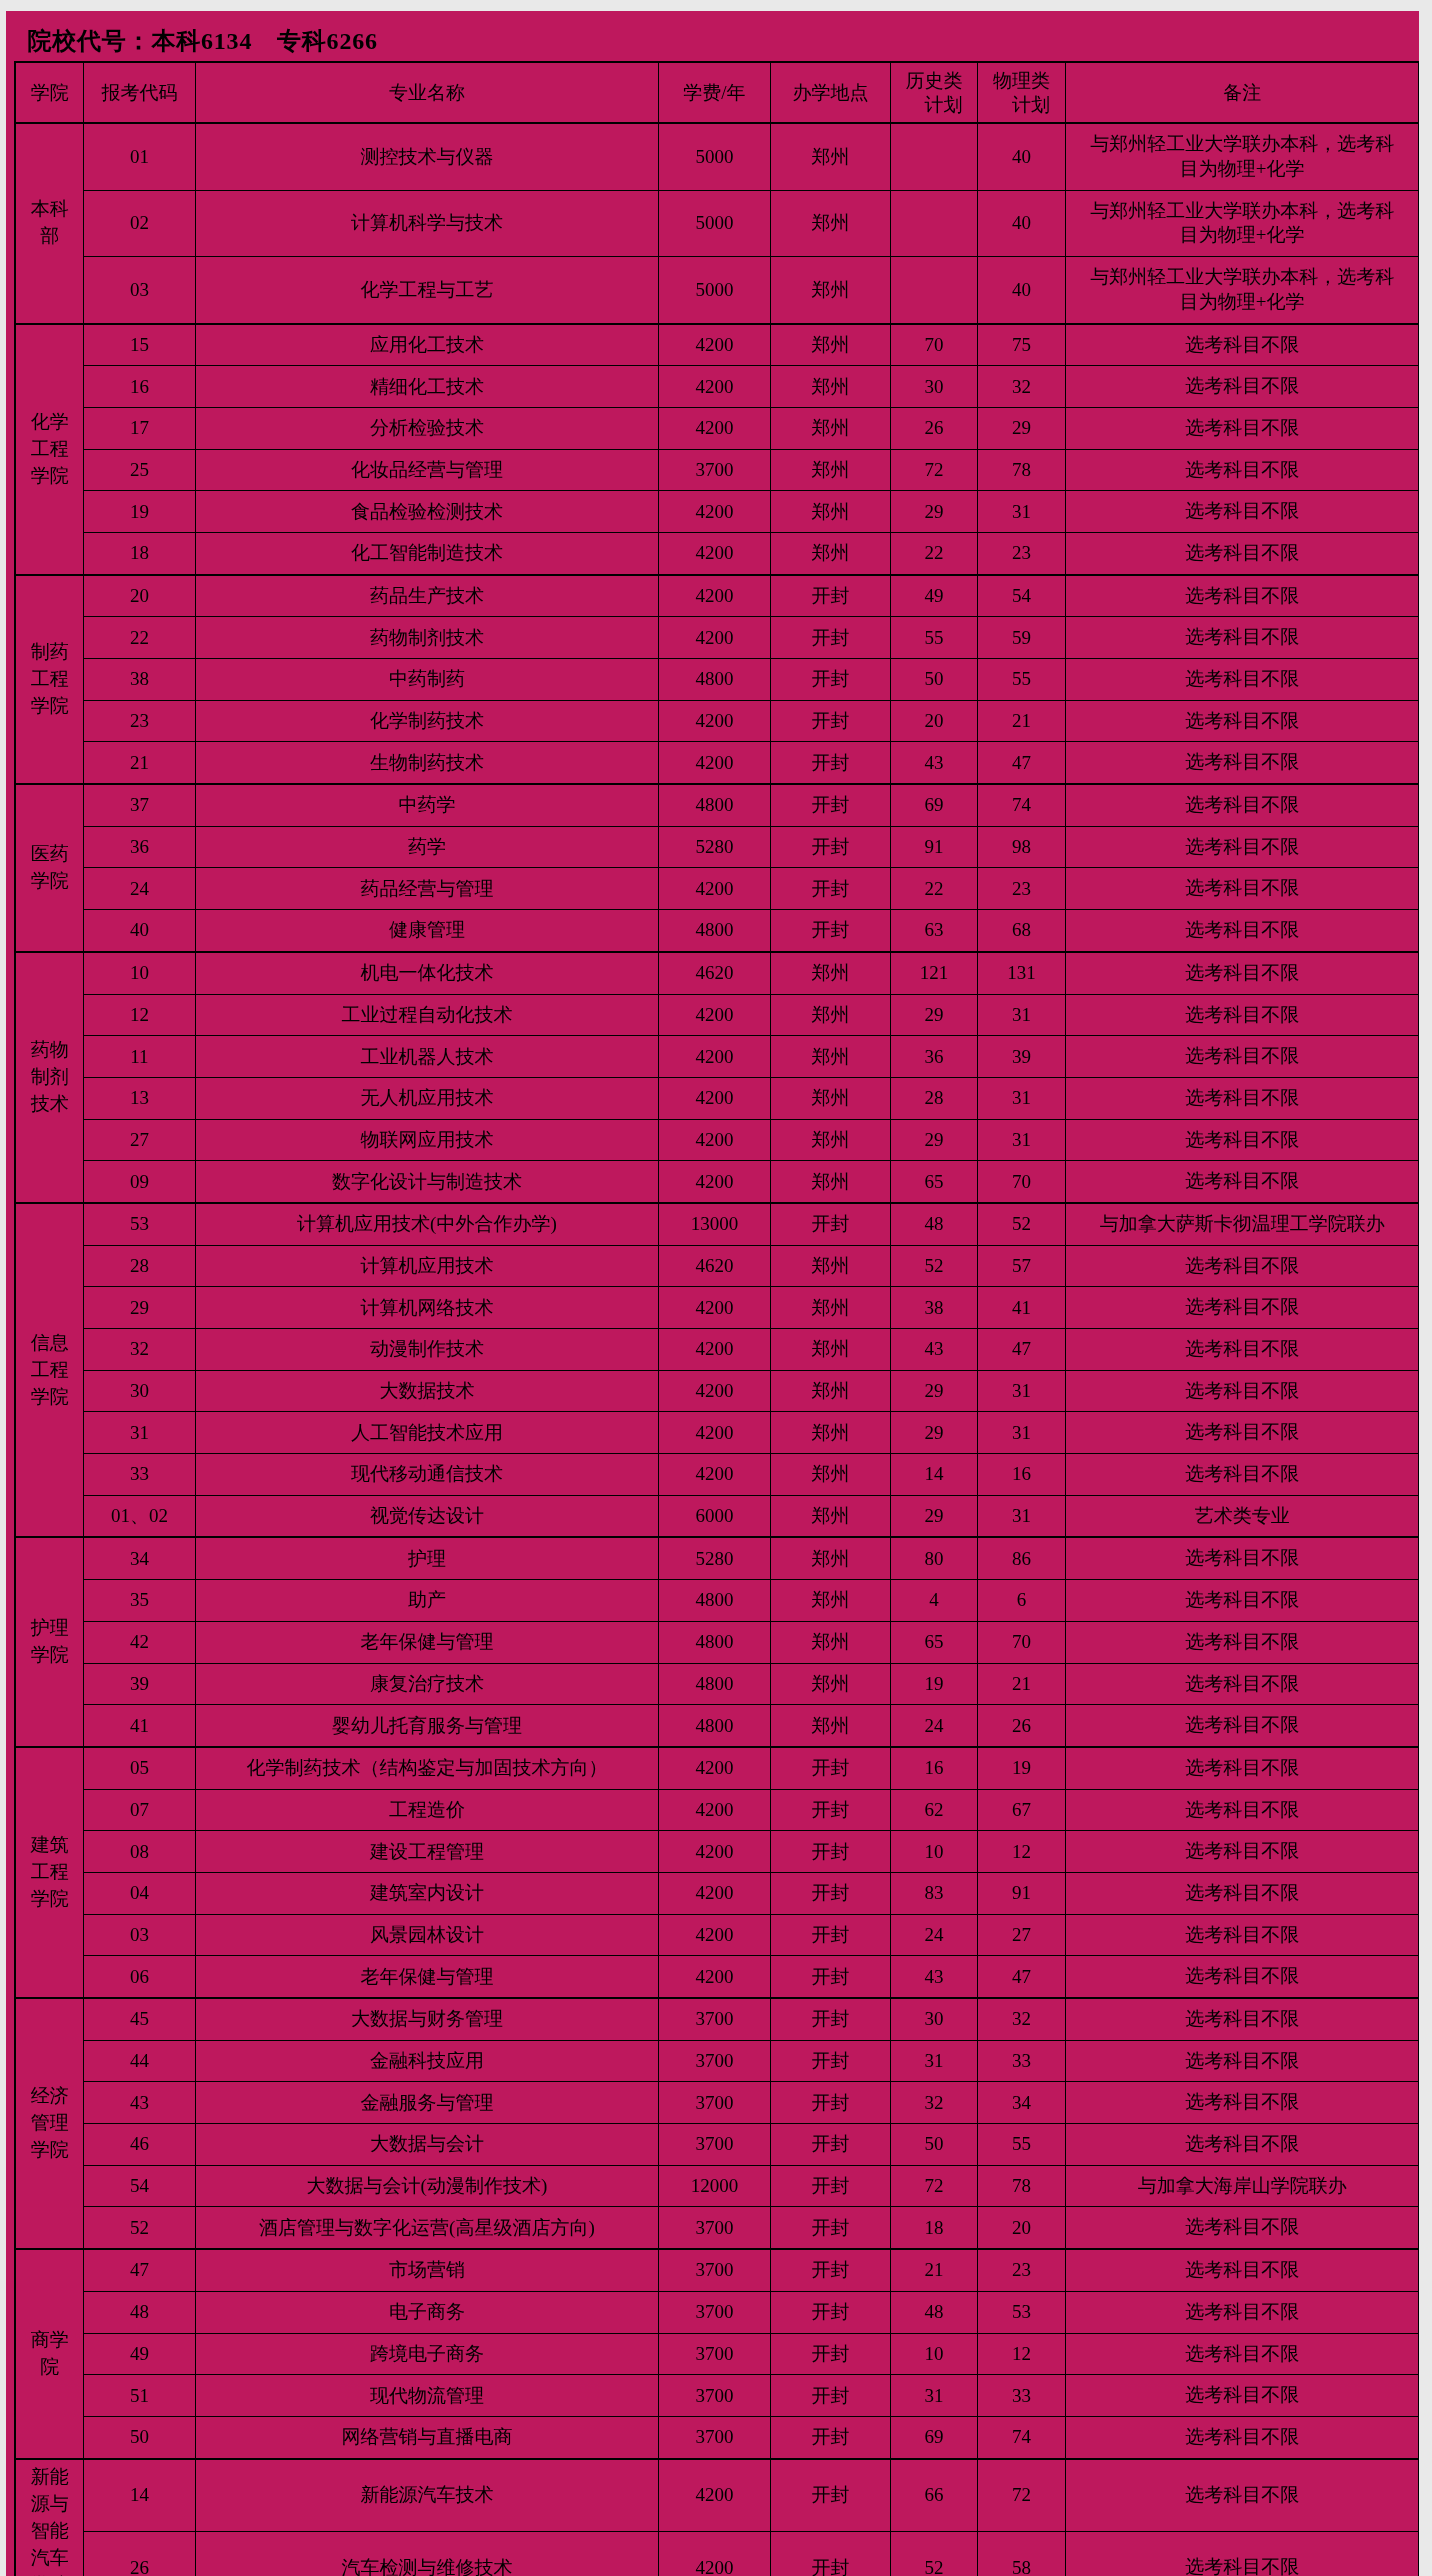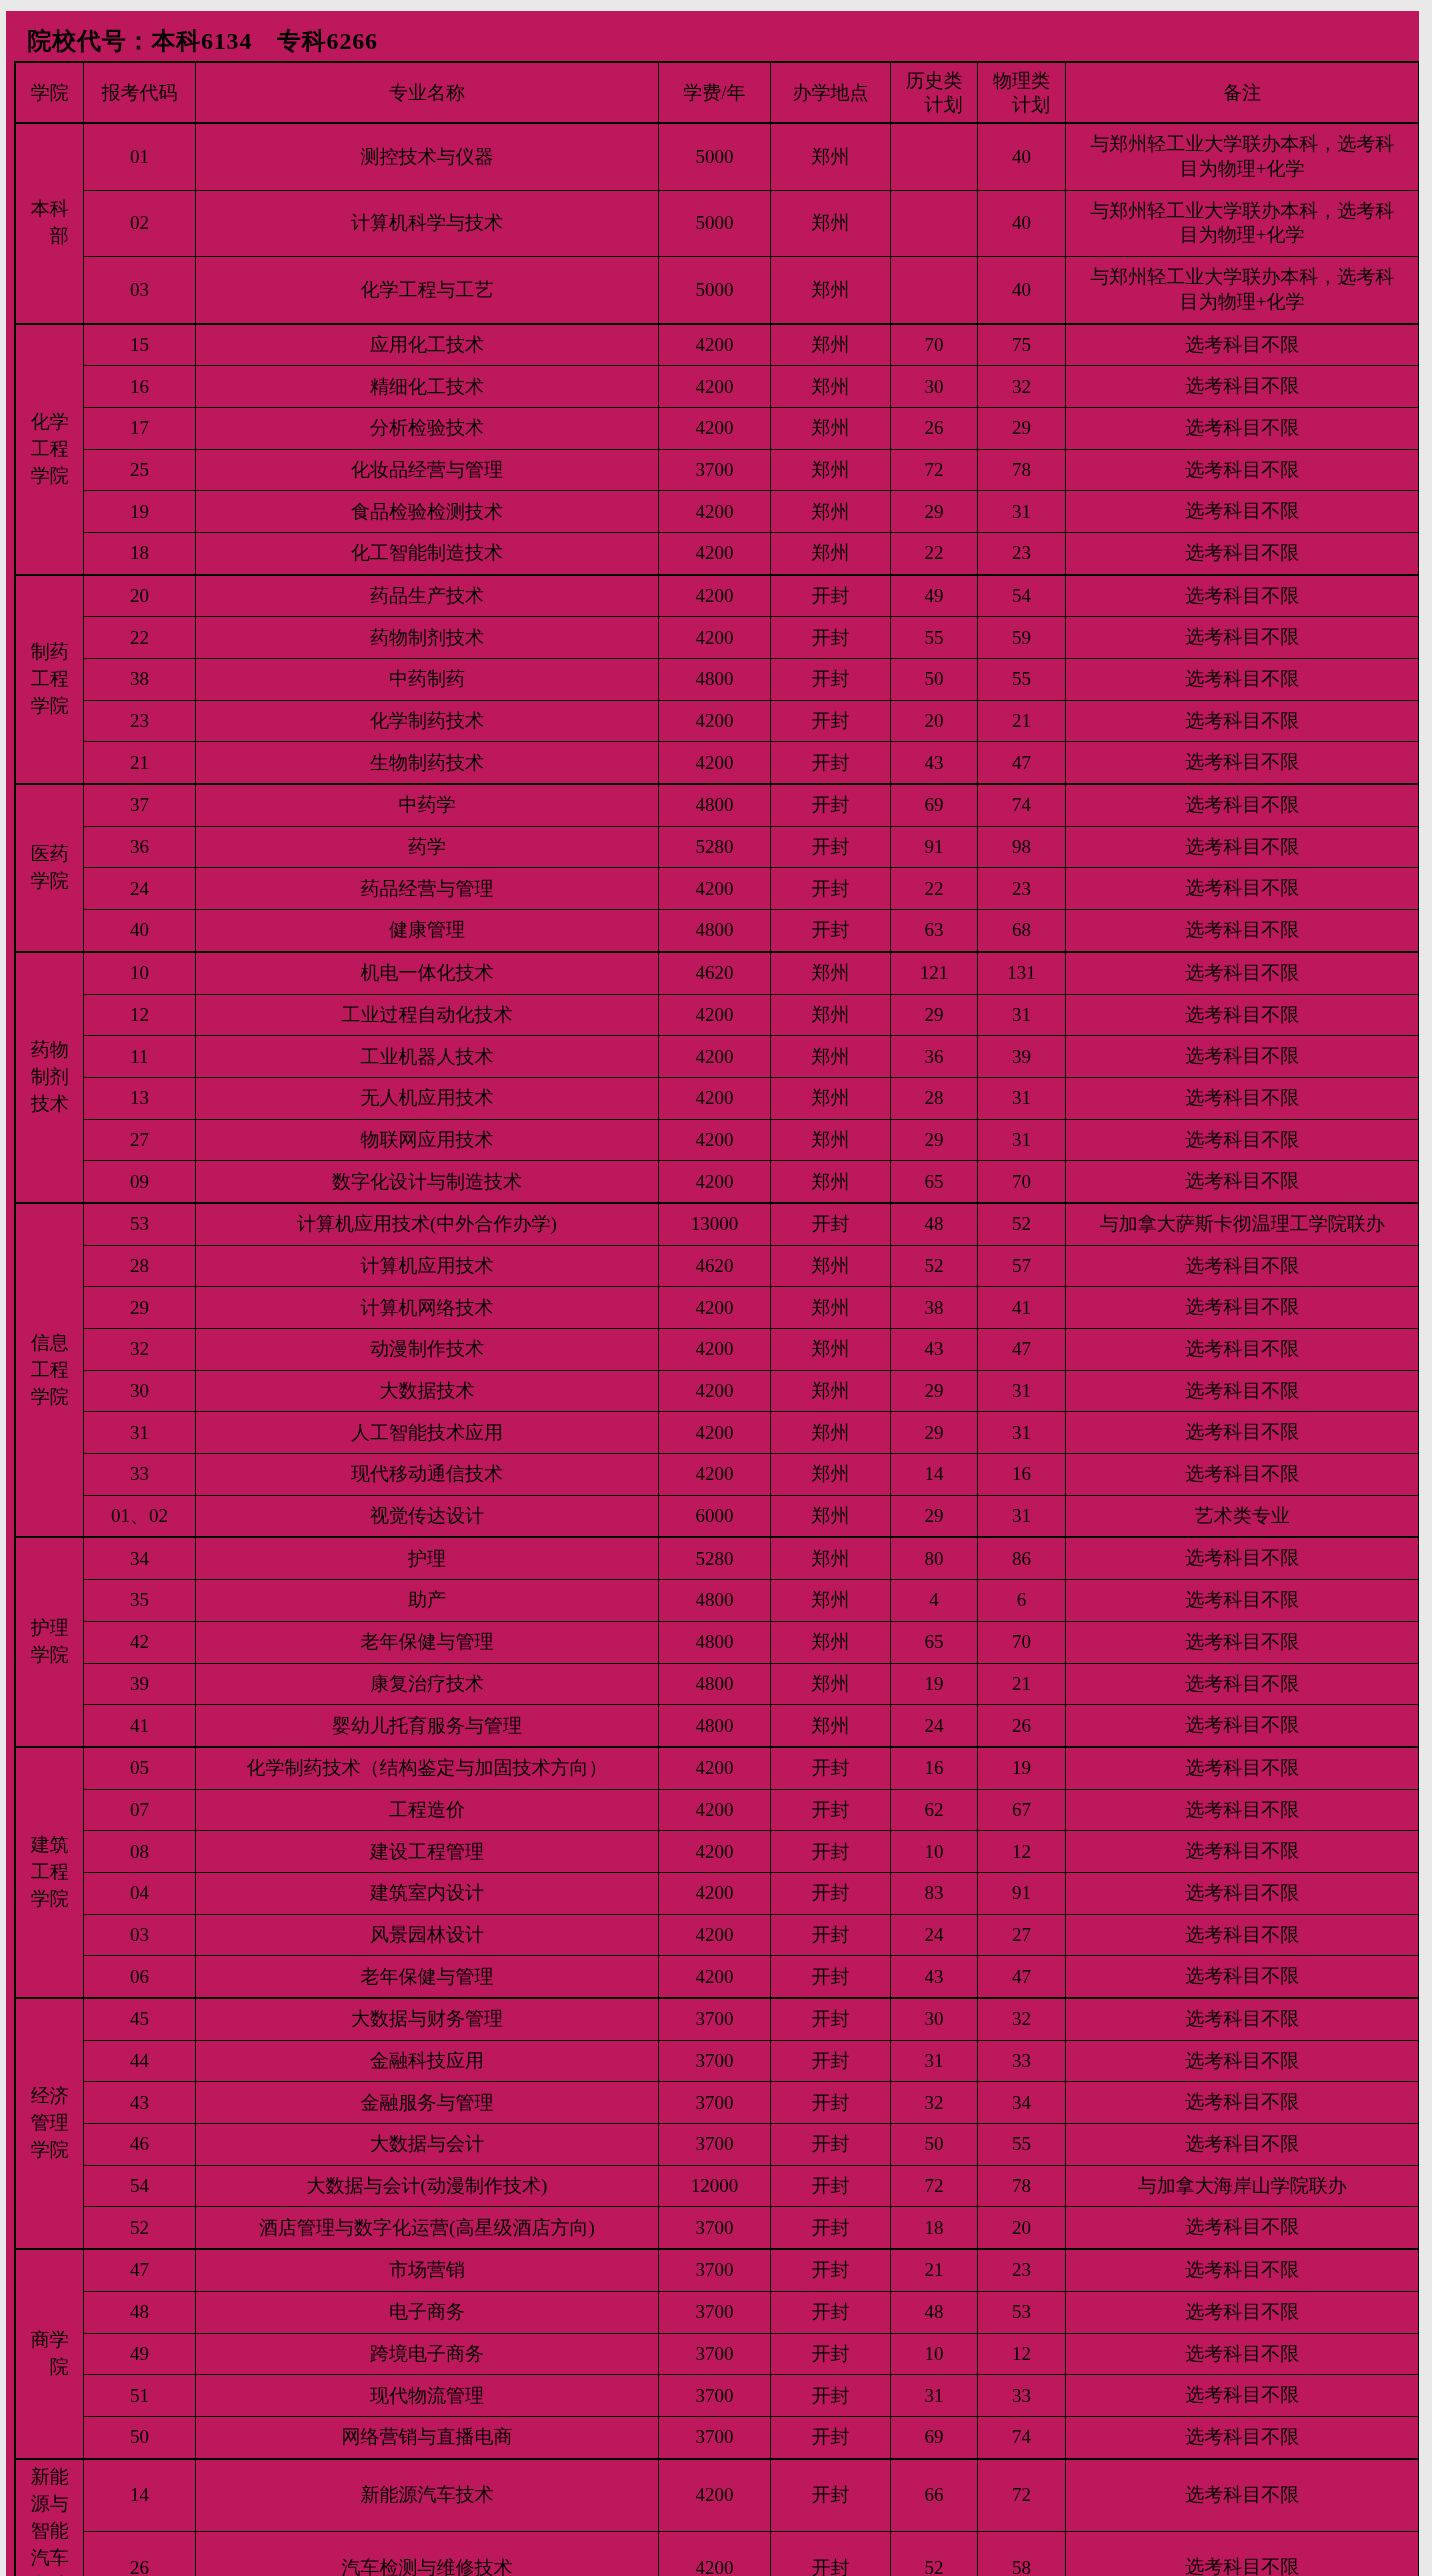--- a/index.html
+++ b/index.html
@@ -41,21 +41,21 @@
     padding:0 3.2px;
     overflow:hidden;
   }
   thead th { border-bottom-width:2.4px; }
   tr.sec-start > td { border-top-width:2.4px; }
   tr.hdr  { height:61px; }
   tr.std  { height:41px; }
   tr.tall { height:59px; }
   tr.xl   { height:73px; }
   td.college { padding:0; }
-  .vlab { display:inline-block; width:2em; line-height:1.42; text-align:right; }
+  .vlab { display:inline-block; width:2em; line-height:1.42; text-align:center; }
   .w3   { display:inline-block; width:3em; line-height:1.25; text-align:right; }
   td.remark { padding:8px 22px; line-height:1.3; }
 </style>
 </head>
 <body>
 
 <div class="page">
   <div class="title">院校代号：本科6134　专科6266</div>
   <table class="plan">
     <colgroup>

